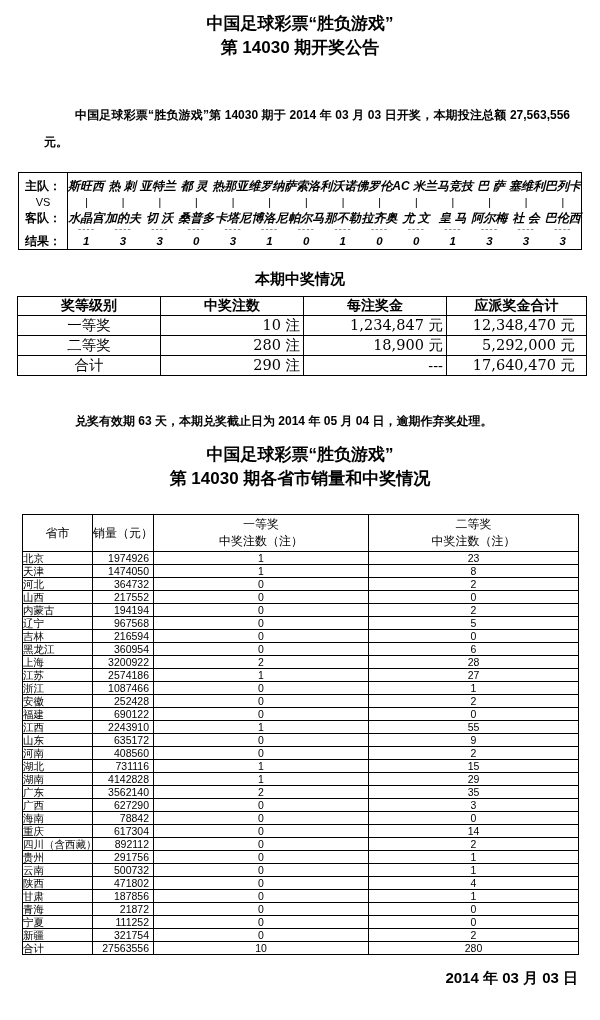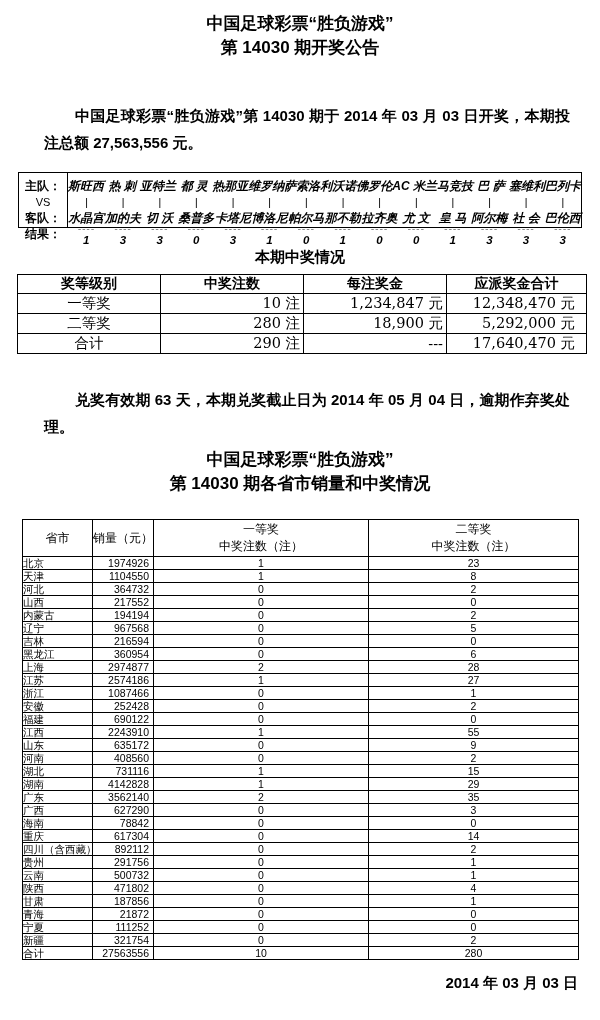--- a/index.html
+++ b/index.html
@@ -5,25 +5,25 @@
   * { margin:0; padding:0; box-sizing:border-box; }
   html,body { background:#fff; }
   .page {
     width:600px; height:1020px; background:#fff; color:#000; overflow:hidden;
     font-family:"Liberation Sans","DejaVu Sans",sans-serif; position:relative;
   }
   
   .doc-title { padding-top:12px; text-align:center; font-size:17px; font-weight:700; line-height:24px; }
   .doc-title.second { padding-top:0; margin-top:8px; }
   
-  .para { margin:42px 30px 0 44px; font-size:15px; font-weight:700; line-height:27px;
+  .para { margin:42px 30px 0 44px; font-size:12px; font-weight:700; line-height:27px;
           text-align:justify; text-indent:31px; }
   .para.deadline { margin-top:32px; }
   
-  .match-table { margin:16px 0 0 18px; width:564px; height:56px; border:1px solid #000;
+  .match-table { margin:16px 0 0 18px; width:564px; height:78px; border:1px solid #000;
                  display:flex; }
   .mt-labels { width:49px; border-right:1px solid #000; display:flex; flex-direction:column; padding-top:5px; }
   .mt-label { height:16px; line-height:16px; text-align:center; font-size:12px; font-weight:700; }
   .mt-label.vs { font-size:11px; font-weight:400; }
   .mt-label.spacer { height:9px; }
   .mt-grid { flex:1; display:flex; flex-direction:column; padding-top:5px; }
   .mt-row { display:flex; height:16px;font-style:italic; }
   .mt-row .mt-cell { flex:1; text-align:center; white-space:nowrap; line-height:16px;
                      font-size:12px; font-weight:700; overflow:visible; }
   .mt-vs .mt-cell { font-weight:400; font-size:11px; }
@@ -226,21 +226,21 @@
     </thead>
     <tbody id="province-tbody">
         <tr>
           <td class="p-name">北京</td>
           <td class="p-sales">1974926</td>
           <td class="p-count">1</td>
           <td class="p-count">23</td>
         </tr>
         <tr>
           <td class="p-name">天津</td>
-          <td class="p-sales">1104550</td>
+          <td class="p-sales">1474050</td>
           <td class="p-count">1</td>
           <td class="p-count">8</td>
         </tr>
         <tr>
           <td class="p-name">河北</td>
           <td class="p-sales">364732</td>
           <td class="p-count">0</td>
           <td class="p-count">2</td>
         </tr>
         <tr>
@@ -268,21 +268,21 @@
           <td class="p-count">0</td>
         </tr>
         <tr>
           <td class="p-name">黑龙江</td>
           <td class="p-sales">360954</td>
           <td class="p-count">0</td>
           <td class="p-count">6</td>
         </tr>
         <tr>
           <td class="p-name">上海</td>
-          <td class="p-sales">2974877</td>
+          <td class="p-sales">3200922</td>
           <td class="p-count">2</td>
           <td class="p-count">28</td>
         </tr>
         <tr>
           <td class="p-name">江苏</td>
           <td class="p-sales">2574186</td>
           <td class="p-count">1</td>
           <td class="p-count">27</td>
         </tr>
         <tr>

